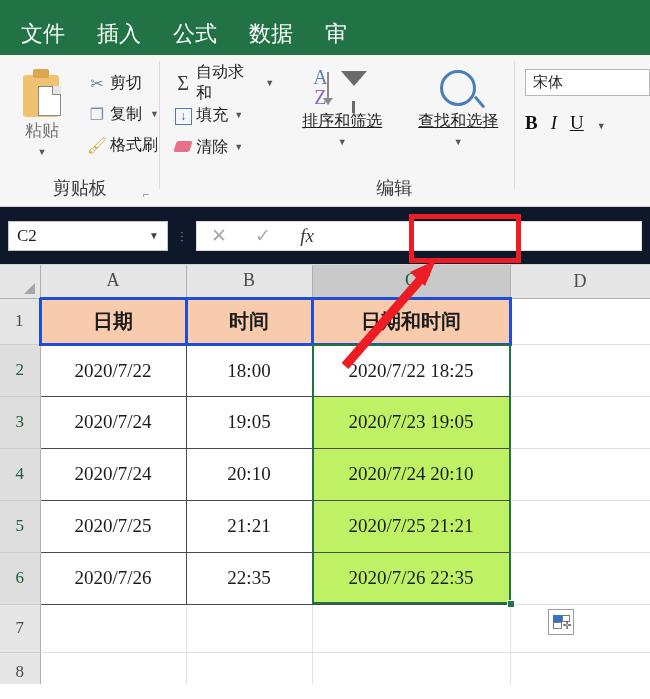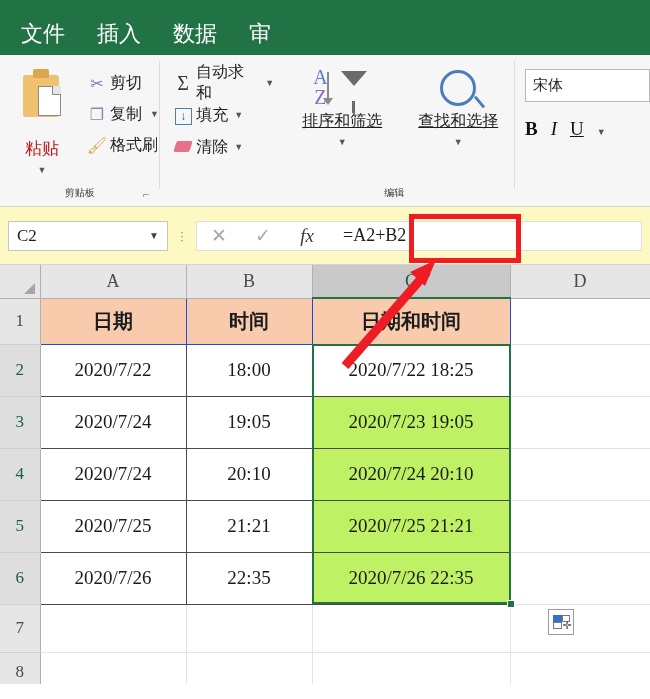--- a/index.html
+++ b/index.html
@@ -47,21 +47,21 @@
   }
   .grp {
     position:relative;
     display:flex;
     flex-direction:column;
     height:100%;
   }
   .grp-inner { flex:1; display:flex; align-items:flex-start; padding-top:10px; }
   .grp-label {
     text-align:center;
-    font-size:10px;
+    font-size:18px;
     color:#3a3a3a;
     padding-bottom:6px;
     position:relative;
   }
   .grp-div { width:1px; background:#dcdcdc; height:128px; margin-top:6px; }
 
   
   .grp-clipboard { width:196px; }
   .paste-col {
     width:84px; display:flex; flex-direction:column;
@@ -78,21 +78,21 @@
   }
   .cb-page {
     position:absolute; left:19px; top:17px; width:23px; height:30px;
     background:#ffffff; border:1px solid #8a8a8a;
   }
   .cb-page:after {
     content:""; position:absolute; right:-1px; top:-1px;
     width:8px; height:8px; background:#e6e6e6;
     border-left:1px solid #8a8a8a; border-bottom:1px solid #8a8a8a;
   }
-  .paste-lbl { font-size:17px; color:#b91c1c; margin-top:18px; }
+  .paste-lbl { font-size:17px; color:#737373; margin-top:0; }
   .caret-s { font-size:9px; color:#555; margin-top:5px; }
 
   .cb-cmds { display:flex; flex-direction:column; padding-top:5px; gap:5px; }
   .cb-cmd { display:flex; align-items:center; font-size:16px; color:#222; height:26px; }
   .cb-cmd .ico { width:26px; text-align:center; font-size:16px; }
   .cb-cmd .cr { font-size:9px; color:#555; margin-left:8px; }
   .scissors { color:#6c7fa8; }
   .copyico  { color:#7b8fb5; }
   .brushico { color:#d9a84e; }
 
@@ -147,32 +147,32 @@
     display:inline-block; width:16px; height:11px; background:#e8708a;
     transform:skewX(-18deg); border-radius:2px;
   }
   .cr2 { font-size:9px; color:#555; margin-left:6px; }
 
   .dlg-launch { position:absolute; right:10px; bottom:6px; font-size:11px; color:#8a8a8a; }
 
   
   .grp-font { flex:1; padding-left:10px; }
   .font-box {
-    margin-top:14px; width:125px; height:33px; background:#ffffff;
+    margin-top:14px; width:125px; height:27px; background:#ffffff;
     border:1px solid #b7b7b7; font-size:15px; color:#1e1e1e;
     display:flex; align-items:center; padding-left:7px;
   }
   .font-btns { display:flex; align-items:center; margin-top:16px; gap:13px; font-size:19px; color:#111; }
   .fb-b { font-weight:bold; font-family:"Liberation Serif", serif; }
   .fb-i { font-style:italic; font-family:"Liberation Serif", serif; }
   .fb-u { text-decoration:underline; font-family:"Liberation Serif", serif; }
 
   
   .formula-bar {
-    height:58px; background:#fef9c3; display:flex; align-items:center;
+    height:58px; background:#0f172a; display:flex; align-items:center;
     padding:0 8px; border-bottom:1px solid #d4d4d4; position:relative;
   }
   .namebox {
     width:160px; height:30px; background:#ffffff; border:1px solid #c6c6c6;
     display:flex; align-items:center; padding:0 8px; font-size:17px; color:#1e1e1e;
     font-family:"Liberation Serif", serif;
   }
   .namebox .nb-val { flex:1; }
   .namebox .nb-caret { font-size:10px; color:#444; }
   .fb-dots { width:28px; text-align:center; color:#8a8a8a; font-size:13px; letter-spacing:0; line-height:4px; }
@@ -213,21 +213,21 @@
     border-bottom:1px solid #cfcfcf; text-align:center;
     font-size:17px; color:#4a4a4a; font-family:"Liberation Serif", serif;
   }
   td.rowh.sel { color:#1b5e3a; background:#dedede; }
   td.cell {
     border-right:1px solid #d4d4d4; border-bottom:1px solid #d4d4d4;
     text-align:center; font-size:19px; color:#1b1b1b;
     font-family:"Liberation Serif", serif; white-space:nowrap;
   }
   td.hdrcell {
-    background:#f8cbad; border:1px solid #1d4ed8;
+    background:#f8cbad; border:3px solid #1d4ed8;
     font-weight:bold; font-size:20px; color:#1b1b1b;
     font-family:"DejaVu Serif", serif;
   }
   td.boxed { border:1px solid #4a4a4a; background:#ffffff; }
   td.greyfill { background:#bef264; }
   td.blank { border-right:1px solid #e2e2e2; border-bottom:1px solid #e2e2e2; background:#ffffff; }
 
   
   .sel-outline {
     position:absolute; border:2px solid #217346; pointer-events:none;
@@ -252,20 +252,21 @@
     border:5px solid #ee1c25; pointer-events:none; z-index:40;
   }
   .anno-arrow { position:absolute; left:0; top:0; width:650px; height:699px; pointer-events:none; z-index:39; }
 </style>
 </head>
 <body>
 
 <div class="ribbon-tabs">
   <div class="tab">文件</div>
   <div class="tab">插入</div>
+  <div class="tab">公式</div>
   <div class="tab">数据</div>
   <div class="tab">审</div>
 </div>
 
 <div class="ribbon-body">
 
   <div class="grp grp-clipboard">
     <div class="grp-inner">
       <div class="paste-col">
         <div class="clipboard-ico">
@@ -368,21 +369,20 @@
   </div>
   <div class="fb-dots">
       <span>·</span>
       <span>·</span>
       <span>·</span>
     </div>
   <div class="fb-tools">
     <span class="fb-btn">✕</span>
     <span class="fb-btn">✓</span>
     <span class="fb-fx">fx</span>
-    <span class="fb-input">=A2+B2</span>
   </div>
 </div>
 
 <div class="grid-wrap">
   <table class="grid">
     <colgroup>
       <col style="width:40px">
         <col style="width:146px">
         <col style="width:126px">
         <col style="width:198px">

